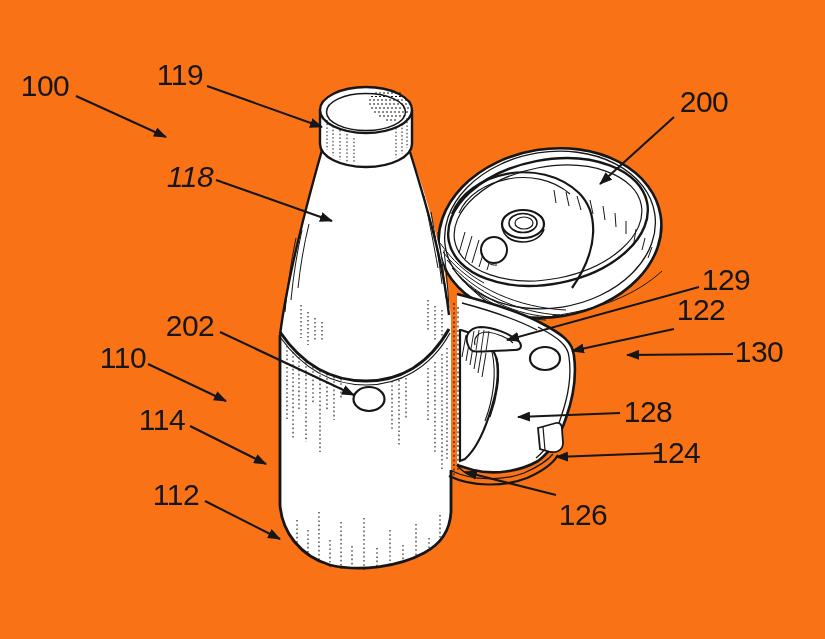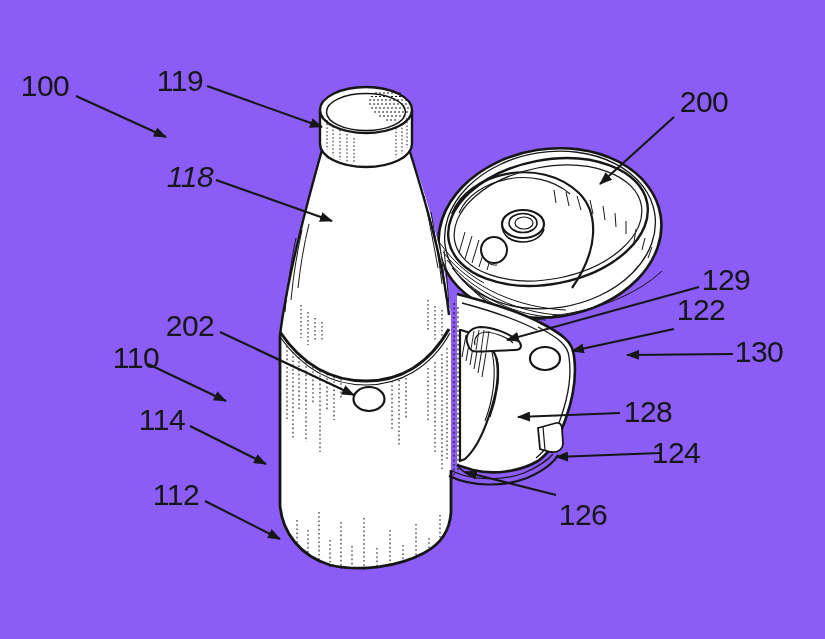--- a/index.html
+++ b/index.html
@@ -1,16 +1,16 @@
 <!DOCTYPE html>
 <html><head>
 <meta charset="utf-8">
 <style>
   html,body{margin:0;padding:0;background:#ffffff;}
-  #page{position:relative;width:825px;height:639px;background:#8b5cf6;overflow:hidden;
+  #page{position:relative;width:825px;height:639px;background:#f97316;overflow:hidden;
         font-family:"Liberation Sans","DejaVu Sans",sans-serif;}
   #drawing{position:absolute;left:0;top:0;}
   .ref-label{position:absolute;transform:translateX(-50%);font-size:30px;line-height:30px;
              font-weight:400;color:#161616;letter-spacing:-0.5px;white-space:nowrap;}
   .fig-caption{position:absolute;transform:translateX(-50%);font-size:29px;line-height:29px;
              font-weight:700;color:#111111;letter-spacing:0px;white-space:nowrap;}
 </style>
 </head>
 <body>
 
@@ -145,25 +145,25 @@
       <line x1="699" y1="287" x2="507" y2="340" marker-end="url(#ah)"></line>
       <line x1="674" y1="329" x2="572" y2="351" marker-end="url(#ah)"></line>
       <line x1="733" y1="354" x2="627" y2="355" marker-end="url(#ah)"></line>
       <line x1="620" y1="413" x2="518" y2="417" marker-end="url(#ah)"></line>
       <line x1="660" y1="453" x2="556" y2="457" marker-end="url(#ah)"></line>
       <line x1="556" y1="495" x2="465" y2="472" marker-end="url(#ah)"></line>
     </g>
   </svg>
 
   <div class="ref-label" style="left:45px;top:71px;">100</div>
-  <div class="ref-label" style="left:180px;top:66px;">119</div>
+  <div class="ref-label" style="left:180px;top:60px;">119</div>
   <div class="ref-label" style="left:190px;top:162px;font-style:italic;">118</div>
   <div class="ref-label" style="left:704px;top:87px;">200</div>
   <div class="ref-label" style="left:190px;top:311px;">202</div>
-  <div class="ref-label" style="left:136px;top:343px;">110</div>
+  <div class="ref-label" style="left:123px;top:343px;">110</div>
   <div class="ref-label" style="left:162px;top:405px;">114</div>
   <div class="ref-label" style="left:176px;top:480px;">112</div>
   <div class="ref-label" style="left:726px;top:265px;">129</div>
   <div class="ref-label" style="left:701px;top:295px;">122</div>
   <div class="ref-label" style="left:759px;top:337px;">130</div>
   <div class="ref-label" style="left:648px;top:397px;">128</div>
   <div class="ref-label" style="left:676px;top:438px;">124</div>
   <div class="ref-label" style="left:583px;top:500px;">126</div>
 
 </div>

